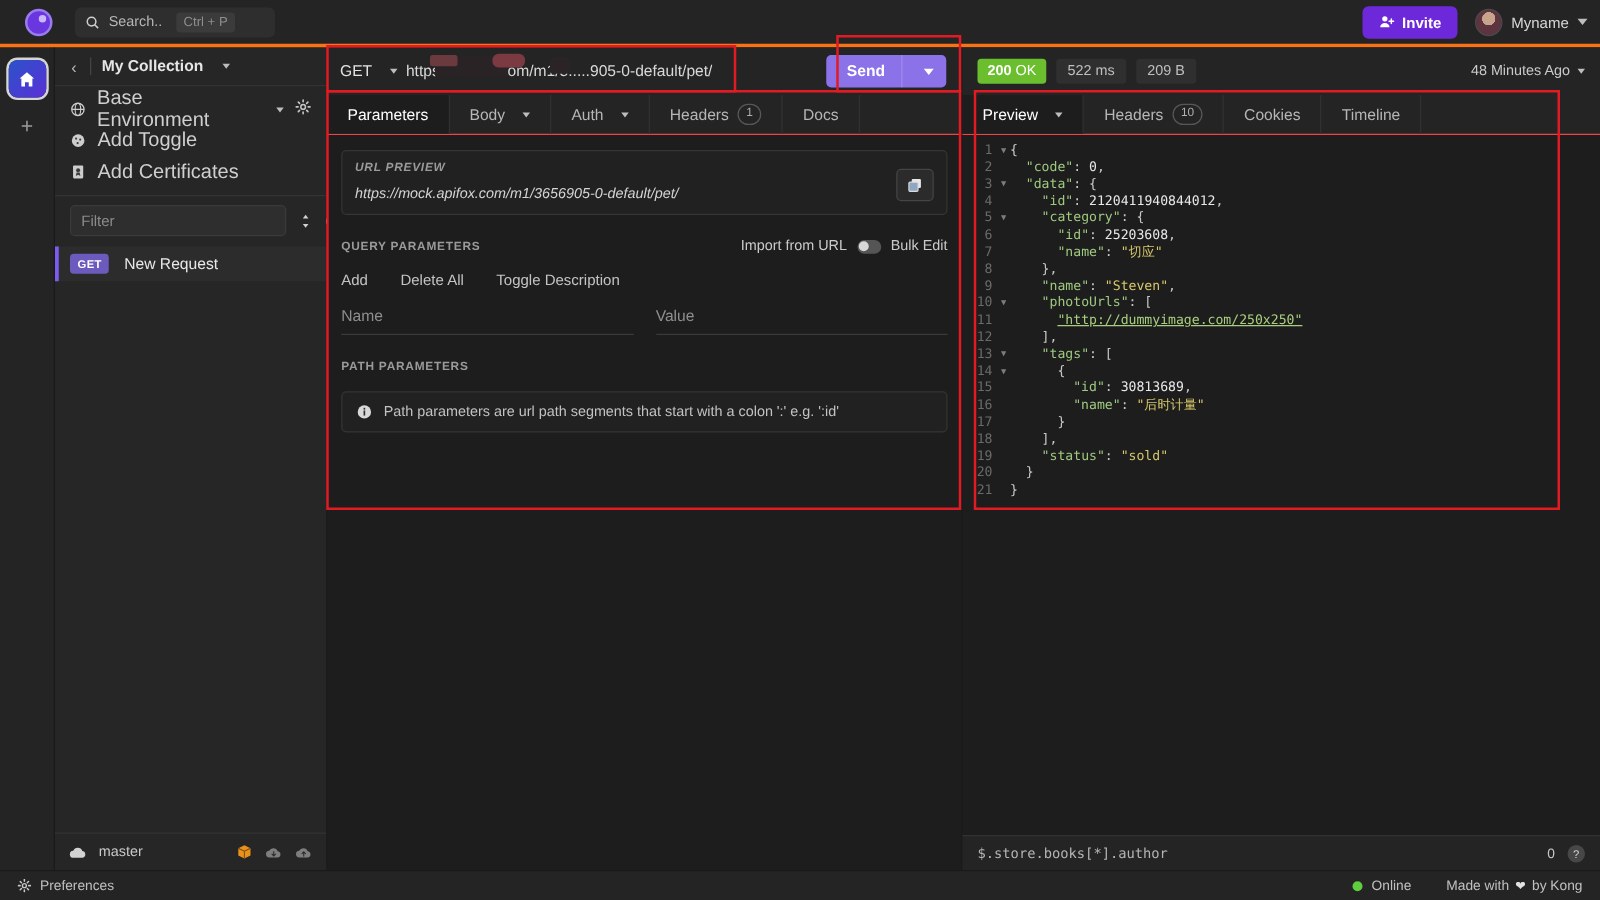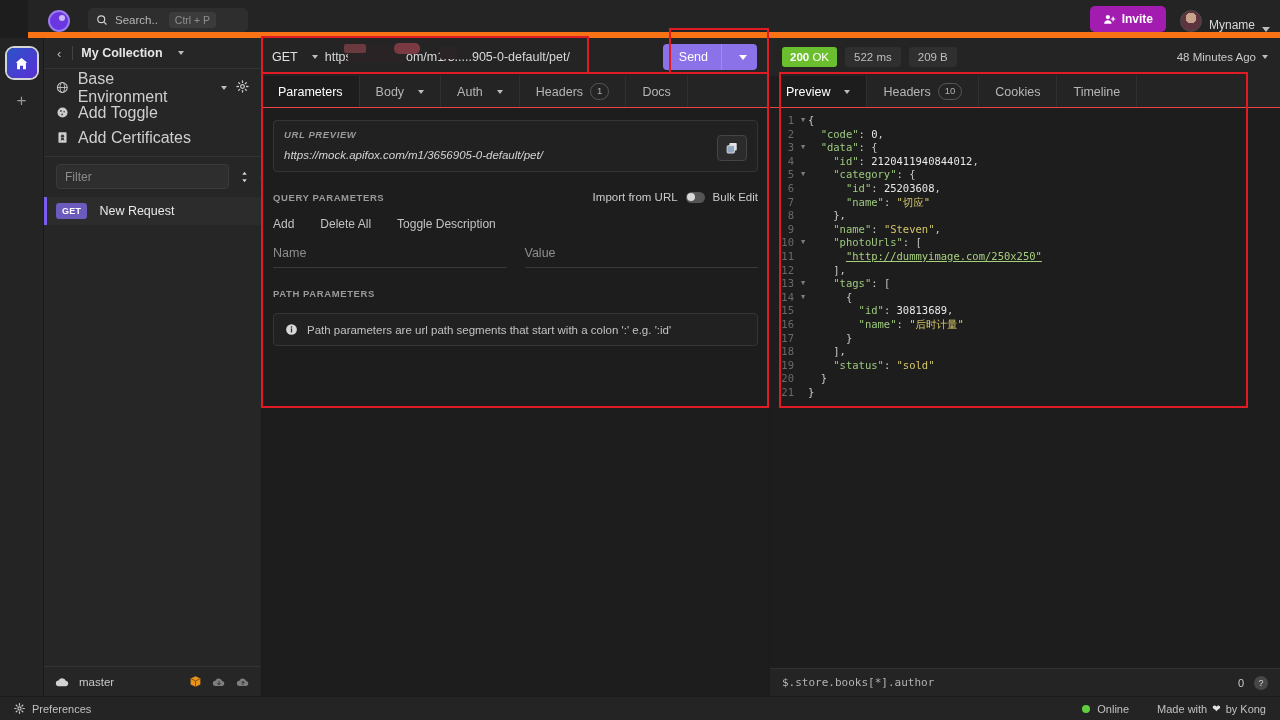--- a/index.html
+++ b/index.html
@@ -8,22 +8,22 @@
     background: #1d1d1d;
     font-family: "Liberation Sans", sans-serif;
     font-size: 12px;
     color: #d2d2d2;
     overflow: hidden;
   }
   .app { position: relative; width: 1280px; height: 720px; display: flex; flex-direction: column; }
 
   
   .topbar {
-    height: 38px; background: #242424; display: flex; align-items: flex-end;
-    padding: 0 10px; flex: 0 0 38px; border-bottom: 6px solid #f97316; margin-left: 28px;
+    height: 38px; background: #242424; display: flex; align-items: center;
+    padding: 0 10px; flex: 0 0 38px; border-bottom: 3px solid #f97316;
   }
   .logo {
     width: 22px; height: 22px; border-radius: 50%;
     border: 2px solid #9b7bf0; background: #6a36e0;
     margin-left: 10px; margin-right: 18px; position: relative;
   }
   .logo::after {
     content: ""; position: absolute; top: 3px; right: 3px;
     width: 6px; height: 6px; border-radius: 50%; background: #cbb8fb;
   }
@@ -33,21 +33,21 @@
     padding: 0 9px 0 8px; min-width: 160px;
   }
   .searchbox .ph { color: #b6b6b6; font-size: 11.5px; }
   .kbd {
     background: #3b3b3b; color: #8e8e8e; border-radius: 3px;
     font-size: 10.5px; padding: 2px 6px; margin-left: 4px;
   }
   .spacer { flex: 1; }
   .invite-btn {
     display: flex; align-items: center; gap: 6px;
-    background: #a21caf; color: #ffffff; font-size: 12px; font-weight: bold;
+    background: #6d28d9; color: #ffffff; font-size: 12px; font-weight: bold;
     height: 26px; border-radius: 5px; padding: 0 13px; border: none; cursor: pointer;
   }
   .avatar {
     width: 22px; height: 22px; border-radius: 50%; margin: 0 7px 0 14px;
     background: radial-gradient(circle at 50% 35%, #c9a48c 0 32%, #5d3440 33% 100%);
     border: 1px solid #4a4a4a; flex: 0 0 22px;
   }
   .user-name { font-size: 12px; color: #d8d8d8; }
   .caret { width: 0; height: 0; border-left: 4px solid transparent; border-right: 4px solid transparent;
            border-top: 5px solid #bdbdbd; margin-left: 7px; }
@@ -128,21 +128,21 @@
   .url-text {
     font-size: 12.5px; color: #d8d8d8; white-space: nowrap; overflow: hidden;
     position: relative;
   }
   .redact { position: absolute; border-radius: 2px; pointer-events: none; }
   .send-wrap { display: flex; align-items: center; padding: 0 12px 0 8px; }
   .send-btn {
     display: flex; align-items: center; background: #8b72e8; color: #fff;
     font-size: 12.5px; height: 26px; border-radius: 4px; border: none; cursor: pointer;
   }
-  .send-btn .lbl { padding: 0 13px 0 16px; font-weight: normal; }
+  .send-btn .lbl { padding: 0 13px 0 16px; font-weight: bold; }
   .send-btn .div { width: 1px; height: 26px; background: rgba(255,255,255,.18); }
   .send-btn .arr { padding: 0 10px; display: flex; align-items: center; }
 
   .tabs {
     height: 32px; display: flex; align-items: stretch; background: #242424;
     border-bottom: 1px solid #ef4444;
   }
   .tab {
     display: flex; align-items: center; gap: 7px; padding: 0 16px;
     font-size: 12.5px; color: #b6b6b6; cursor: pointer; border-right: 1px solid #303030;

